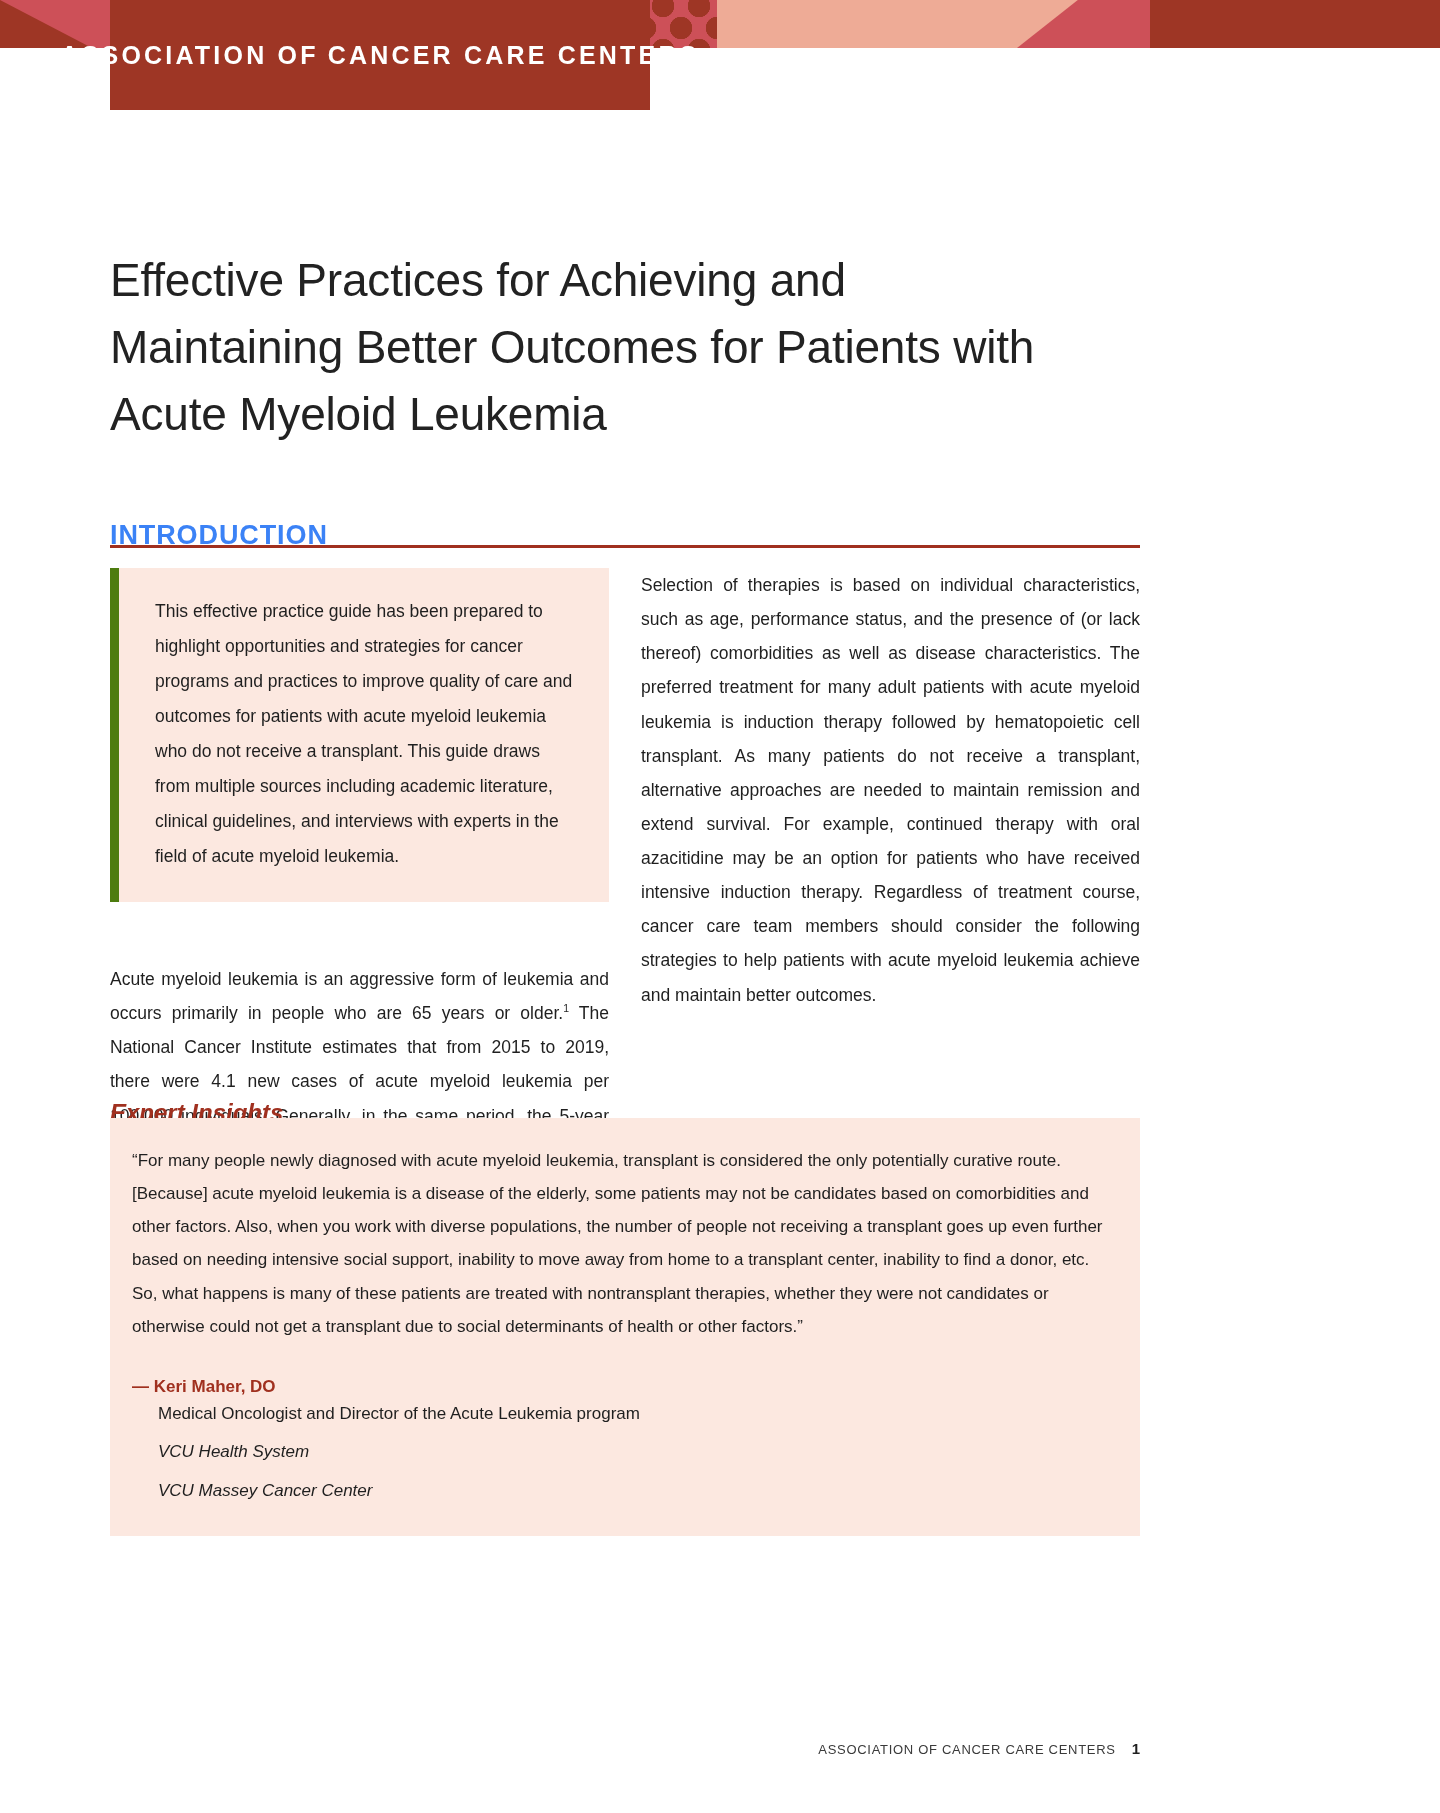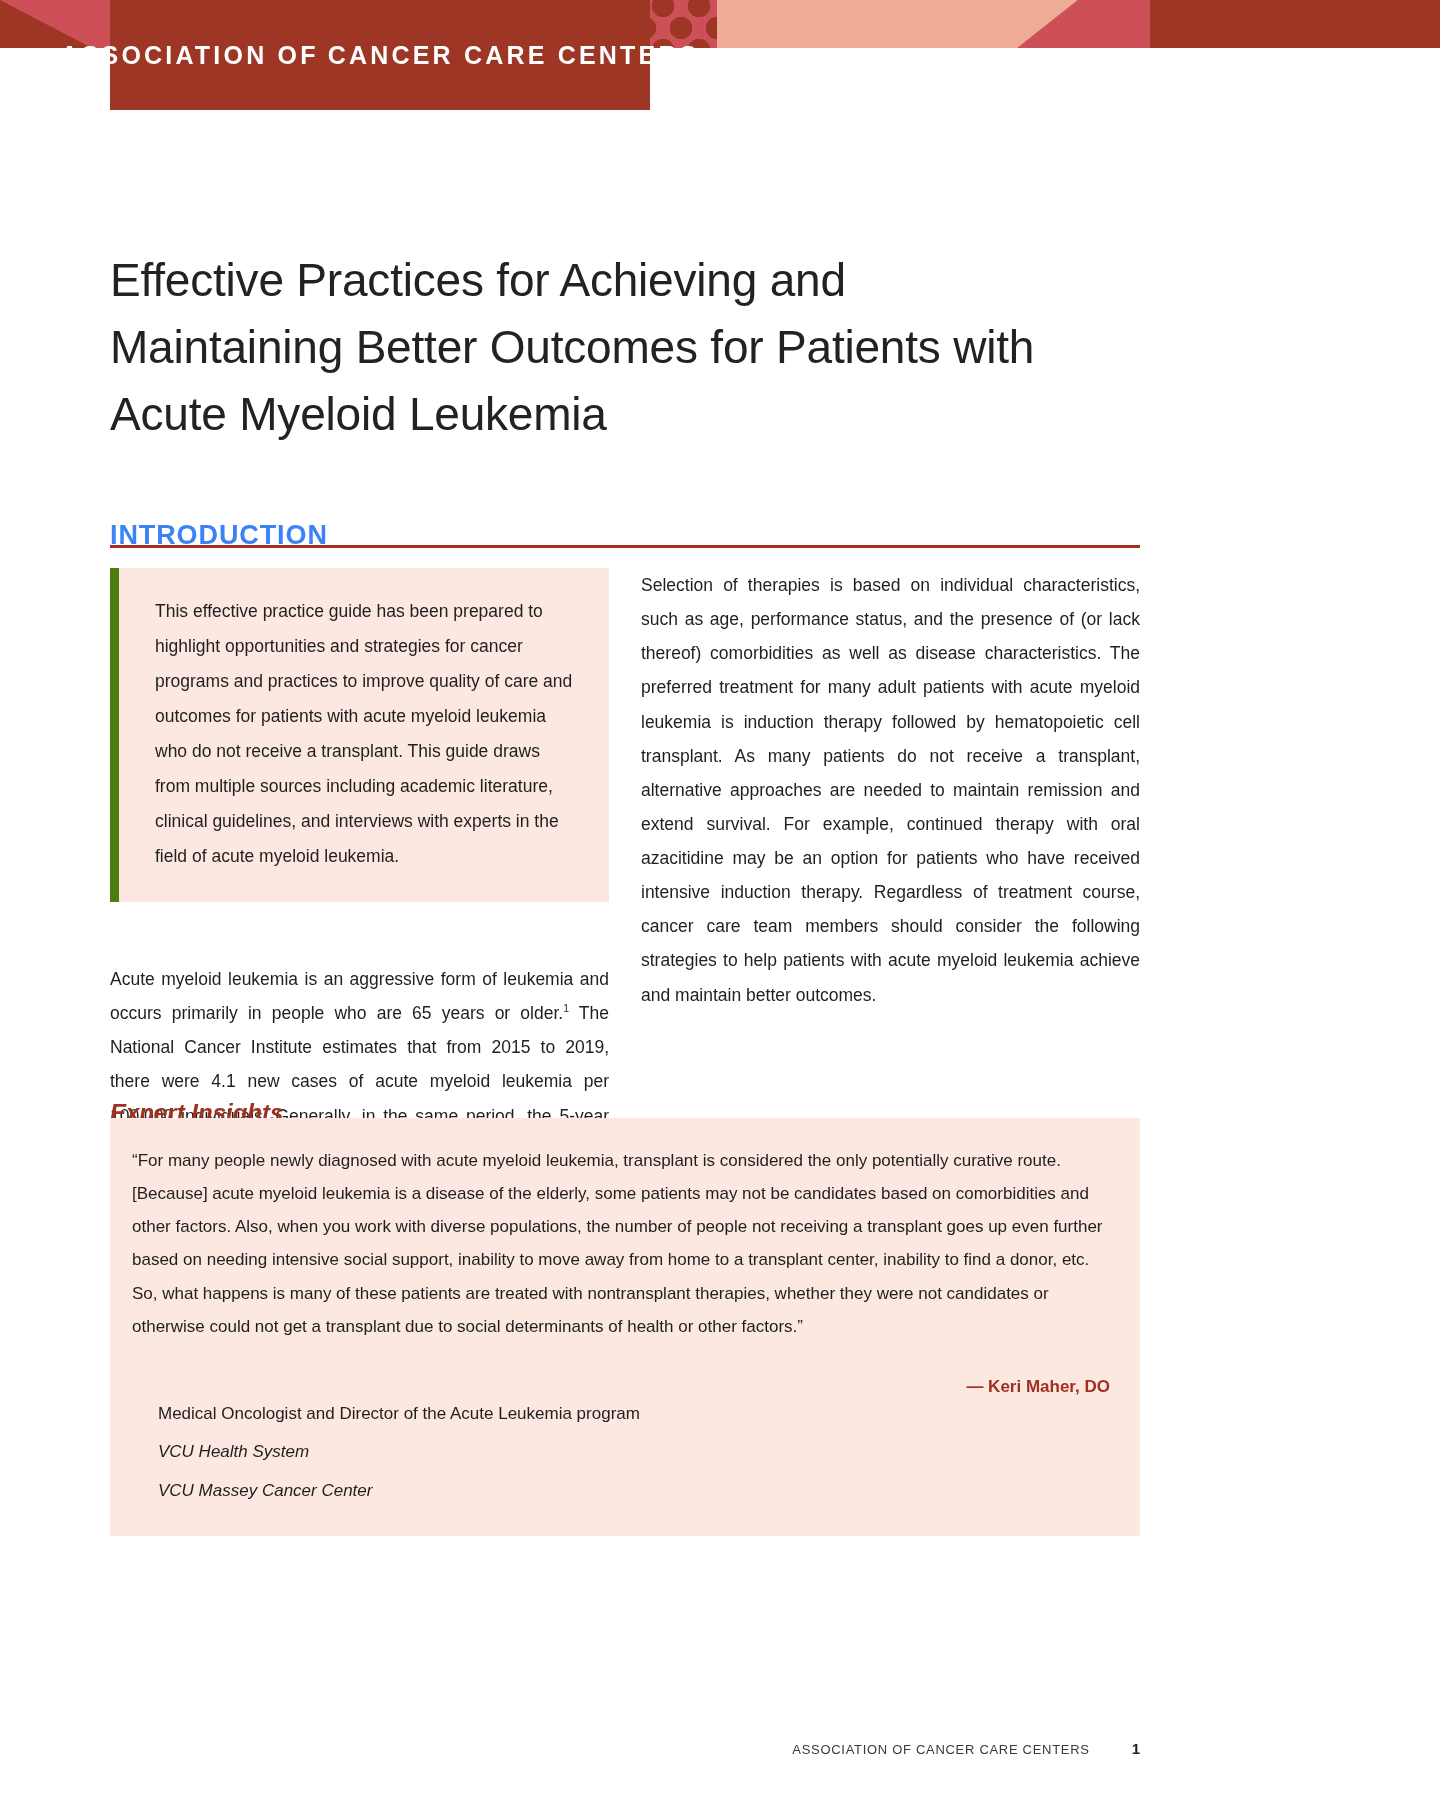--- a/index.html
+++ b/index.html
@@ -166,21 +166,20 @@
     color: #1f1f1f;
   }
   .attrib {
     margin-top: 34px;
   }
   .attrib-name {
     font-size: 17px;
     font-weight: 700;
     color: #a0301f;
     margin: 0 0 4px 0;
-    text-align: right;
   }
   .attrib-role {
     font-size: 17px;
     color: #1f1f1f;
     margin: 0 0 2px 26px;
     line-height: 1.55;
   }
   .attrib-org {
     font-size: 17px;
     font-style: italic;
@@ -191,21 +190,21 @@
 
   
   .footer {
     position: absolute;
     left: 110px;
     top: 1740px;
     width: 1030px;
     display: flex;
     justify-content: flex-end;
     align-items: baseline;
-    gap: 42px;
+    gap: 16px;
   }
   .footer-org {
     font-size: 13px;
     letter-spacing: 0.7px;
     color: #3a3a3a;
   }
   .footer-page {
     font-size: 15px;
     font-weight: 700;
     color: #1f1f1f;

